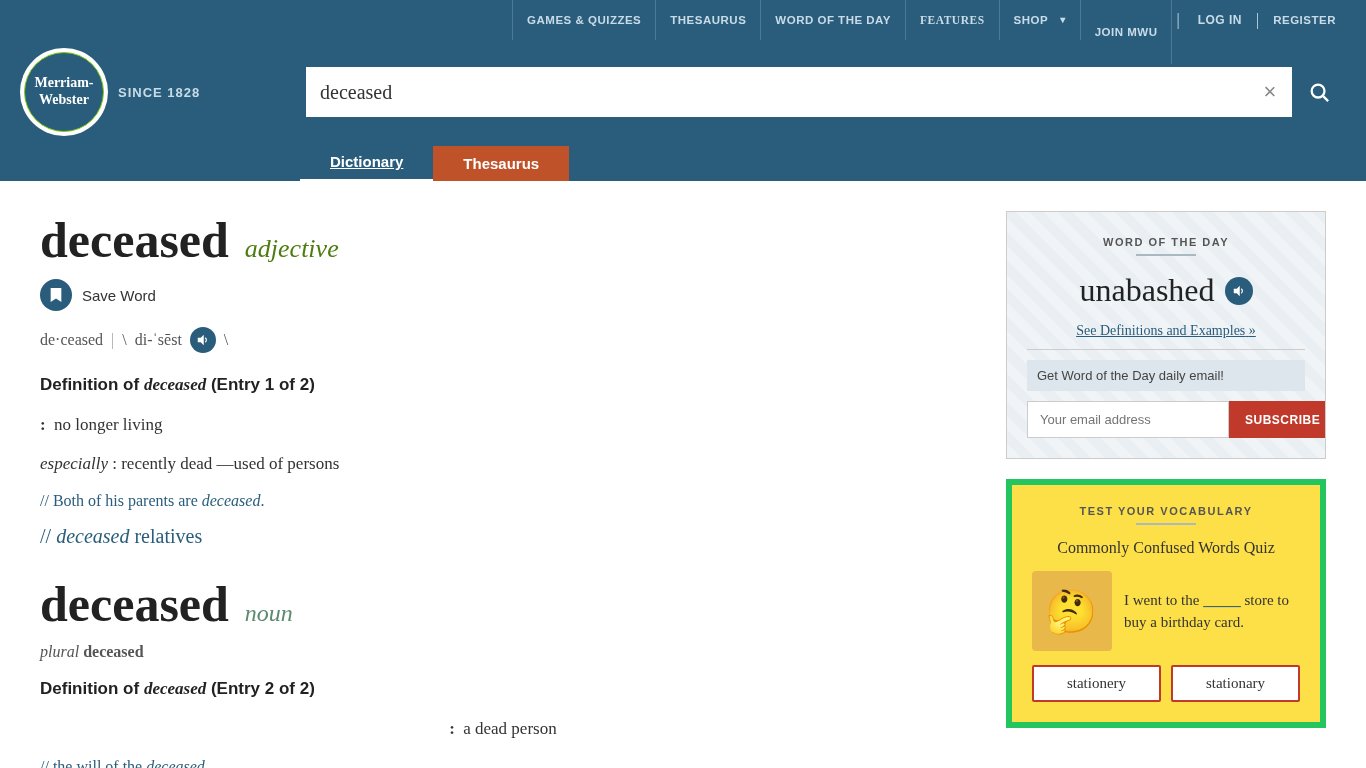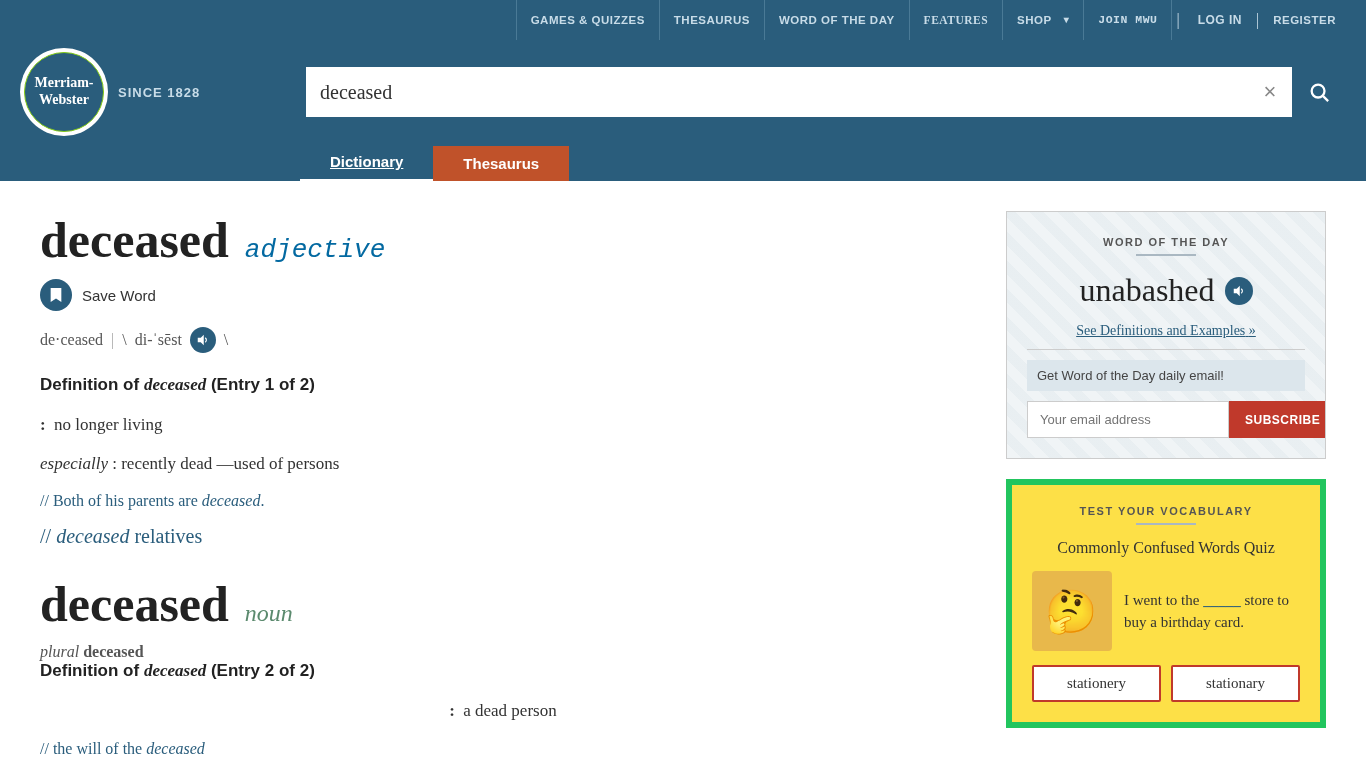--- a/index.html
+++ b/index.html
@@ -11,21 +11,21 @@
 <div style="background:#2a5d7c; display:flex; align-items:center; padding:0 16px; height:40px;">
   <div style="display:flex; align-items:flex-start; margin-left:auto; height:100%;">
     <a style="color:#c8dce8; font-family:Arial,sans-serif; font-size:11.5px; font-weight:700; text-decoration:none; padding:0 14px; letter-spacing:0.5px; border-right:1px solid #4a7a96; border-left:1px solid #4a7a96; cursor:pointer; line-height:40px;">GAMES &amp; QUIZZES</a>
     <a style="color:#c8dce8; font-family:Arial,sans-serif; font-size:11.5px; font-weight:700; text-decoration:none; padding:0 14px; letter-spacing:0.5px; border-right:1px solid #4a7a96; cursor:pointer; line-height:40px;">THESAURUS</a>
     <a style="color:#c8dce8; font-family:Arial,sans-serif; font-size:11.5px; font-weight:700; text-decoration:none; padding:0 14px; letter-spacing:0.5px; border-right:1px solid #4a7a96; cursor:pointer; line-height:40px;">WORD OF THE DAY</a>
     <a style="color:#c8dce8; font-family:Liberation Serif, serif; font-size:11.5px; font-weight:700; text-decoration:none; padding:0 14px; letter-spacing:0.5px; border-right:1px solid #4a7a96; cursor:pointer; line-height:40px;">FEATURES</a>
     <a style="color:#c8dce8; font-family:Arial,sans-serif; font-size:11.5px; font-weight:700; text-decoration:none; padding:0 14px; letter-spacing:0.5px; border-right:1px solid #4a7a96; cursor:pointer; line-height:40px; display:flex; align-items:center; gap:12px;">
       <span>SHOP</span>
       <span style="font-size:10px;">▾</span>
     </a>
-    <a style="color:#c8dce8; font-family:Liberation Mono, monospace; font-size:11.5px; font-weight:700; text-decoration:none; padding:0 14px; letter-spacing:0.5px; border-right:1px solid #4a7a96; cursor:pointer; line-height:40px;">JOIN MWU</a>
+    <a style="color:#c8dce8; font-family:Liberation Sans, sans-serif; font-size:11.5px; font-weight:700; text-decoration:none; padding:12px 14px; letter-spacing:0.5px; border-right:1px solid #4a7a96; cursor:pointer; line-height:40px;">JOIN MWU</a>
     <span style="color:#c8dce8; padding:0 4px; line-height:40px;">|</span>
     <a style="color:#c8dce8; font-family:Arial,sans-serif; font-size:12px; font-weight:700; text-decoration:none; padding:0 14px; letter-spacing:0.5px; cursor:pointer; line-height:40px;">LOG IN</a>
     <span style="color:#c8dce8; line-height:40px;">|</span>
     <a style="color:#c8dce8; font-family:Arial,sans-serif; font-size:11.5px; font-weight:700; text-decoration:none; padding:0 14px; letter-spacing:0.5px; cursor:pointer; line-height:40px;">REGISTER</a>
   </div>
 </div>
 
 <div style="background:#2a5d7c; padding:8px 20px 0 20px;">
   <div style="display:flex; align-items:center; gap:16px; width:100%;">
 
@@ -59,21 +59,21 @@
     <button style="background:#c0522a; color:#fff; font-family:Arial,sans-serif; font-size:15px; font-weight:bold; padding:9px 30px; border:none; cursor:pointer;">Thesaurus</button>
   </div>
 </div>
 
 <div style="display:flex; max-width:1366px; margin:0 auto; padding:30px 40px;">
 
   <div style="flex:1; padding-right:40px;">
 
     <div style="display:flex; align-items:baseline; gap:16px; margin-bottom:10px;">
       <span style="font-family:Georgia,serif; font-size:50px; font-weight:bold; color:#222;">deceased</span>
-      <span style="font-family:Liberation Mono, monospace; font-size:26px; color:#0369a1; font-style:italic;">adjective</span>
+      <span style="font-family:Liberation Serif, serif; font-size:26px; color:#4d7c0f; font-style:italic;">adjective</span>
     </div>
 
     <div style="display:flex; align-items:center; gap:10px; margin-bottom:16px;">
       <div style="width:32px; height:32px; background:#2a5d7c; border-radius:50%; display:flex; align-items:center; justify-content:center; cursor:pointer;">
         <svg width="14" height="16" viewBox="0 0 14 18" fill="white">
           <path d="M1 1h12v16l-6-4-6 4V1z"></path>
         </svg>
       </div>
       <span style="font-family:Arial,sans-serif; font-size:15px; color:#333;">Save Word</span>
     </div>
@@ -113,21 +113,21 @@
 
     <div style="color:#2a5d7c; font-family:Georgia,serif; font-size:20px; margin-bottom:24px; line-height:1.5;">
       <span>// </span><em style="font-style:italic;">deceased</em><span> </span><span>relatives</span>
     </div>
 
     <div style="display:flex; align-items:baseline; gap:16px; margin-bottom:10px;">
       <span style="font-family:Georgia,serif; font-size:50px; font-weight:bold; color:#222;">deceased</span>
       <span style="font-family:Georgia,serif; font-size:24px; color:#5b8a6e; font-style:italic;">noun</span>
     </div>
 
-    <div style="font-family:Georgia,serif; font-size:16px; color:#555; ">
+    <div style="font-family:Georgia,serif; font-size:16px; color:#555; margin-bottom:18px;">
       <em style="font-style:italic;">plural</em>
       <span> </span>
       <strong>deceased</strong>
     </div>
 
     <div style="font-family:Arial,sans-serif; font-size:17px; font-weight:bold; color:#222; margin-bottom:16px;">
       Definition of <em style="font-style:italic; font-family:Georgia,serif;">deceased</em>
       <span> (Entry 2 of 2)</span>
     </div>
 

